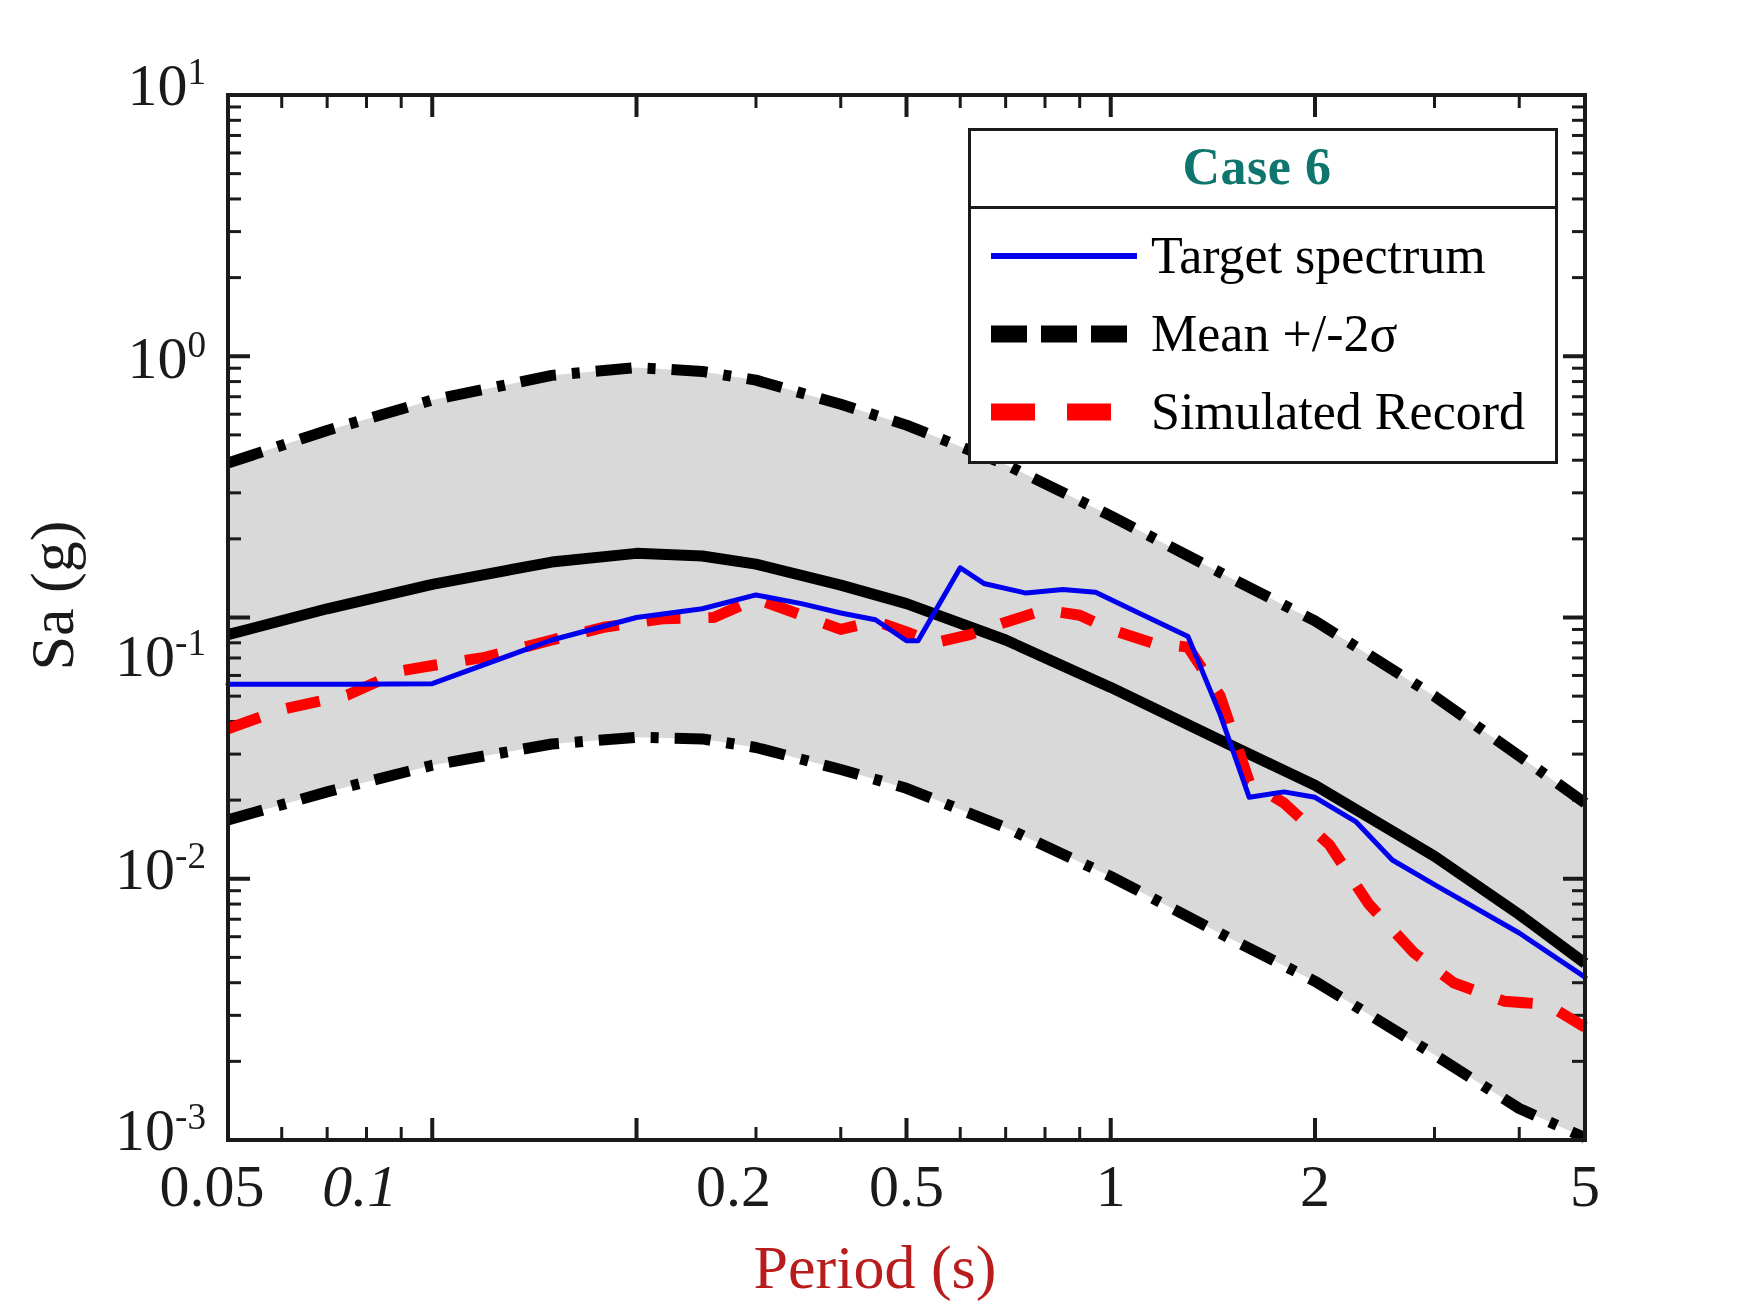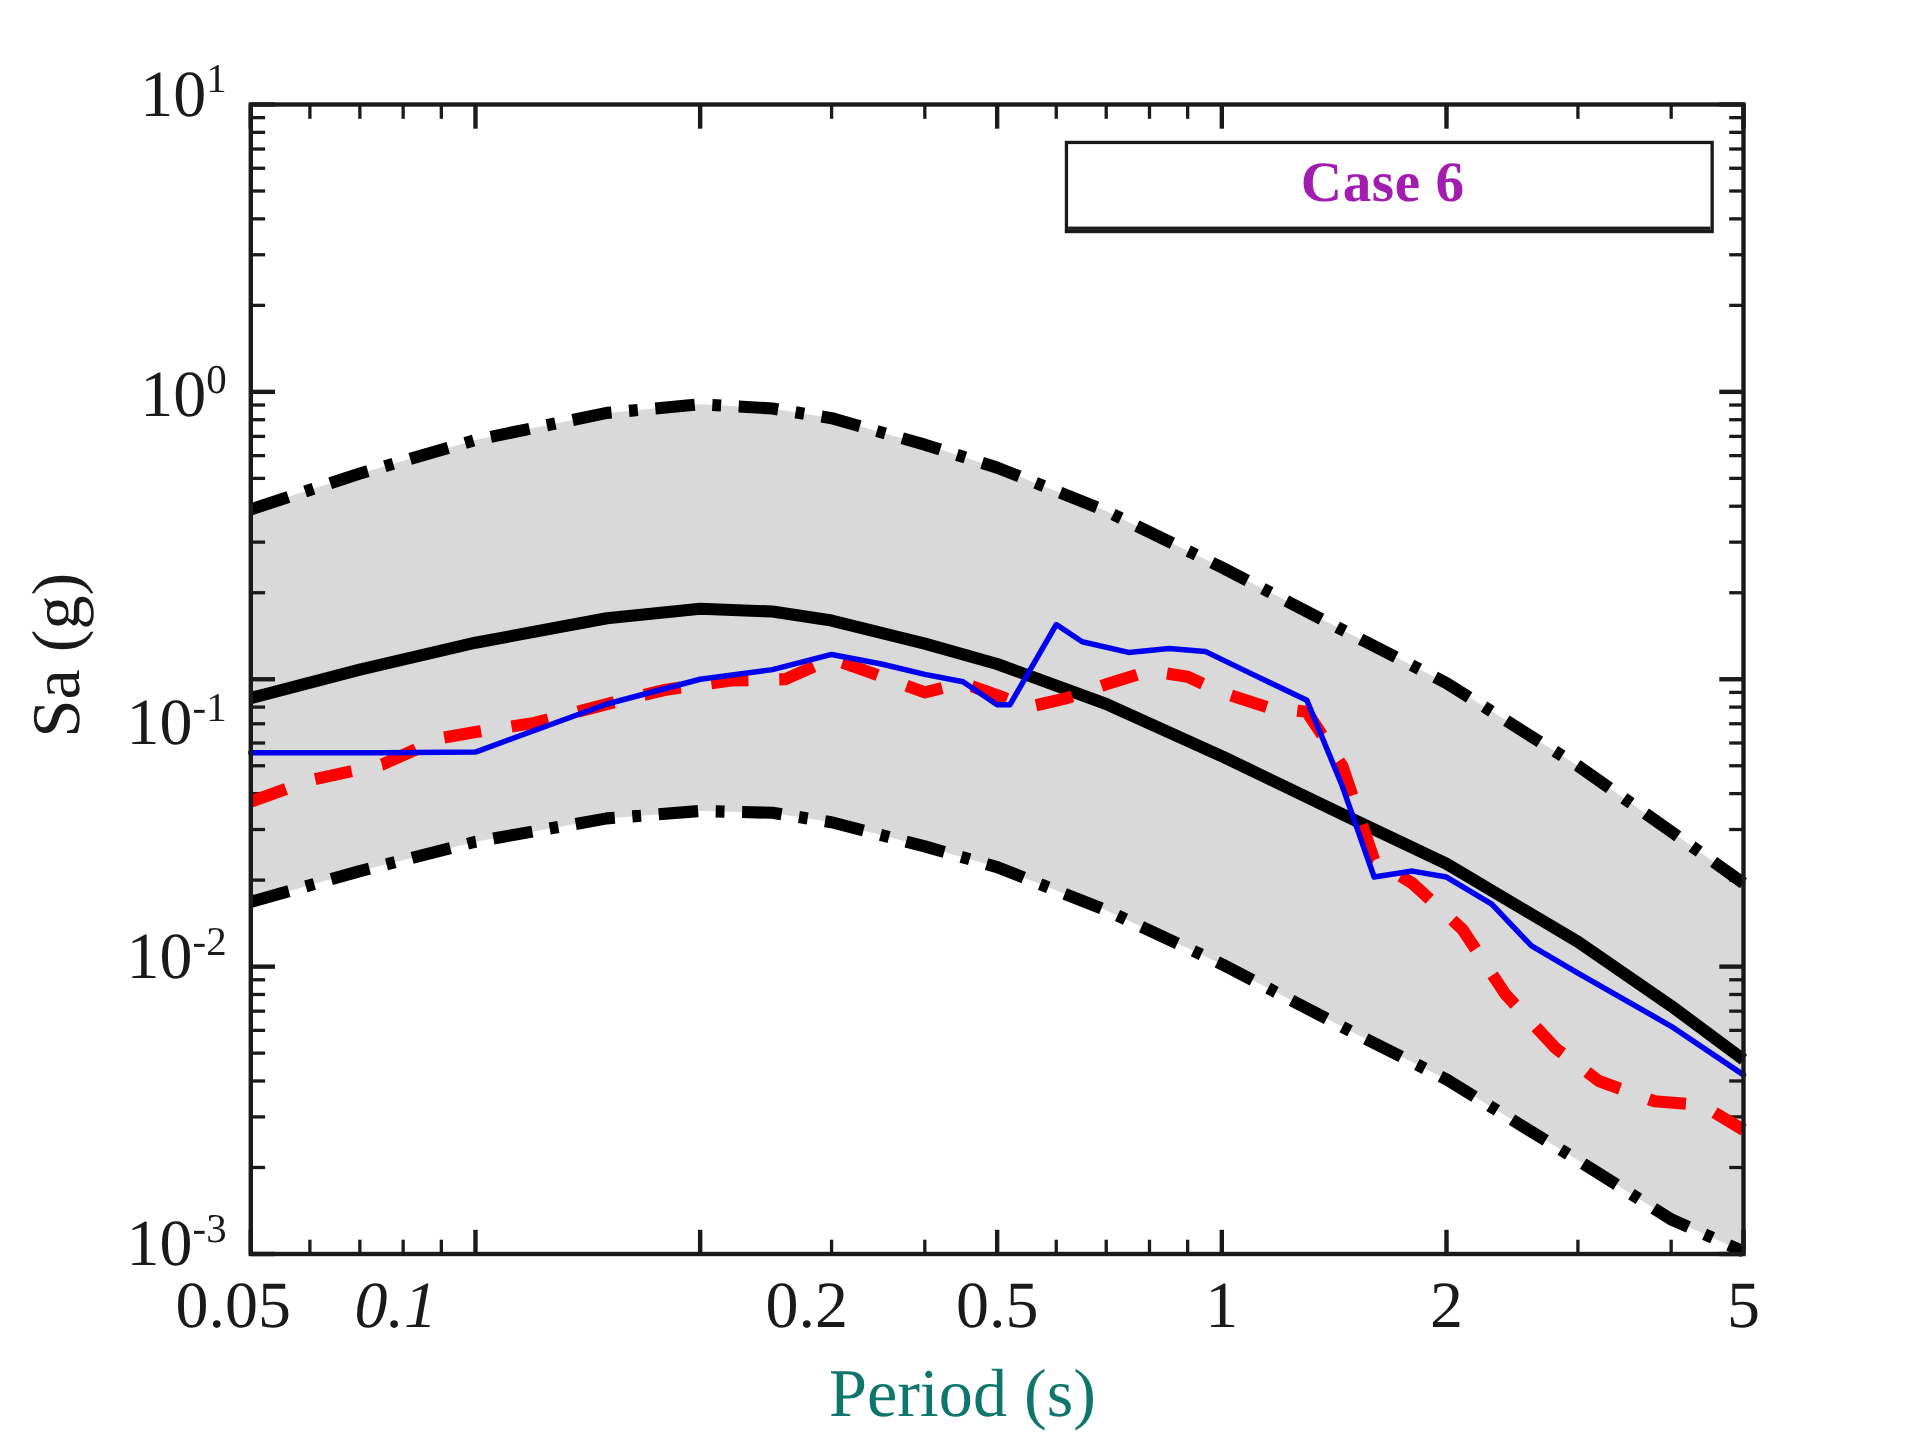--- a/index.html
+++ b/index.html
@@ -96,40 +96,40 @@
     color: #1a1a1a;
     white-space: nowrap;
   }
   #xlabel {
     position: absolute;
     left: 0;
     top: 1232px;
     width: 1750px;
     text-align: center;
     font-size: 62px;
-    color: #0f766e;
+    color: #b91c1c;
     white-space: nowrap;
   }
   
   #legend {
     position: absolute;
     left: 968px;
     top: 128px;
     width: 590px;
     border: 3px solid #1a1a1a;
     background: #ffffff;
     box-sizing: border-box;
   }
   #legend-title {
     text-align: center;
     font-weight: bold;
     font-size: 52px;
     padding: 6px 12px 10px 0;
     border-bottom: 3px solid #1a1a1a;
-    color: #a21caf;
+    color: #0f766e;
     letter-spacing: 0.5px;
   }
   #legend-body {
     padding: 8px 0 10px 0;
   }
   .legend-row {
     display: flex;
     align-items: center;
     height: 78px;
   }
@@ -306,15 +306,35 @@
       <div class="ticklabel" style="top: 1152px; left: 1000.75px; width: 220px; text-align: center;">1</div>
       <div class="ticklabel" style="top: 1152px; left: 1205px; width: 220px; text-align: center;">2</div>
       <div class="ticklabel" style="top: 1152px; left: 1475px; width: 220px; text-align: center;">5</div>
     </div>
 
   <div id="ylabel">Sa (g)</div>
   <div id="xlabel">Period (s)</div>
 
   <div id="legend">
     <div id="legend-title">Case 6</div>
+    <div id="legend-body">
+      <div class="legend-row">
+        <svg class="legend-swatch" viewBox="0 0 150 40" preserveAspectRatio="none">
+          <line x1="2" y1="20" x2="148" y2="20" stroke="#0000ee" stroke-width="6"></line>
+        </svg>
+        <span class="legend-label">Target spectrum</span>
+      </div>
+      <div class="legend-row">
+        <svg class="legend-swatch" viewBox="0 0 150 40" preserveAspectRatio="none">
+          <line x1="2" y1="20" x2="148" y2="20" stroke="#000000" stroke-width="17" stroke-dasharray="36 14"></line>
+        </svg>
+        <span class="legend-label">Mean +/-2σ</span>
+      </div>
+      <div class="legend-row">
+        <svg class="legend-swatch" viewBox="0 0 150 40" preserveAspectRatio="none">
+          <line x1="2" y1="20" x2="148" y2="20" stroke="#ff0000" stroke-width="17" stroke-dasharray="44 32"></line>
+        </svg>
+        <span class="legend-label">Simulated Record</span>
+      </div>
+    </div>
   </div>
 
 </div>
 
 </body></html>

